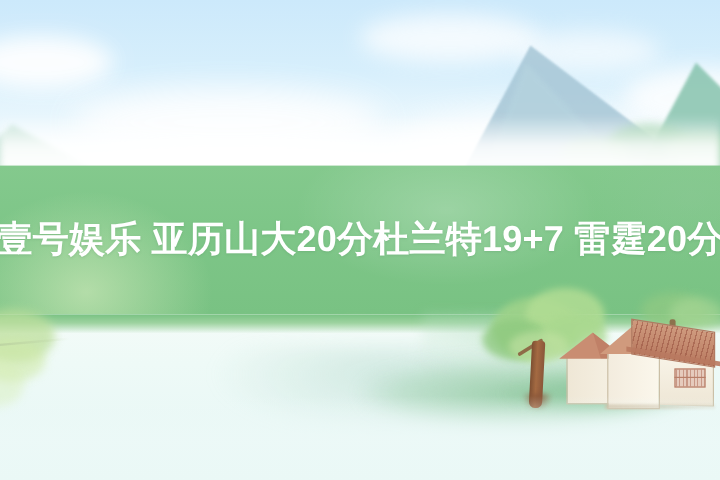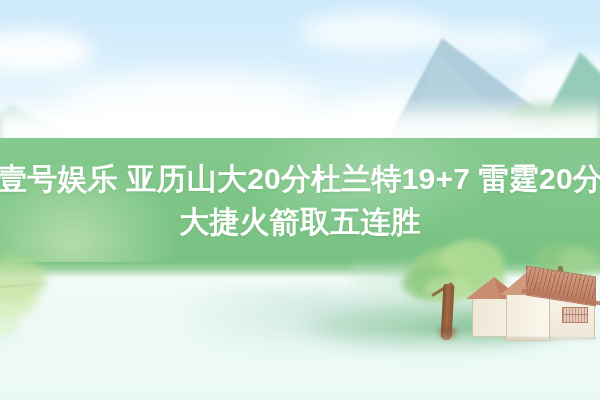--- a/index.html
+++ b/index.html
@@ -253,21 +253,20 @@
   <div class="band">
     <div class="band-leaf bl1"></div>
     <div class="band-leaf bl2"></div>
     <div class="band-leaf bl3"></div>
     <div class="band-leaf bl4"></div>
     <div class="band-leaf bl5"></div>
   </div>
 
   <div class="title-block">
     <div class="title-line">壹号娱乐 亚历山大20分杜兰特19+7 雷霆20分</div>
-    <div class="title-line">大捷火箭取五连胜</div>
   </div>
 
   <div class="ground"></div>
   <div class="grass-strip"></div>
   <div class="ground-tint"></div>
   <div class="bank"></div>
   <div class="grass-mass"></div>
   <div class="grass-mass2"></div>
 
   <div class="left-foliage lf1"></div>

